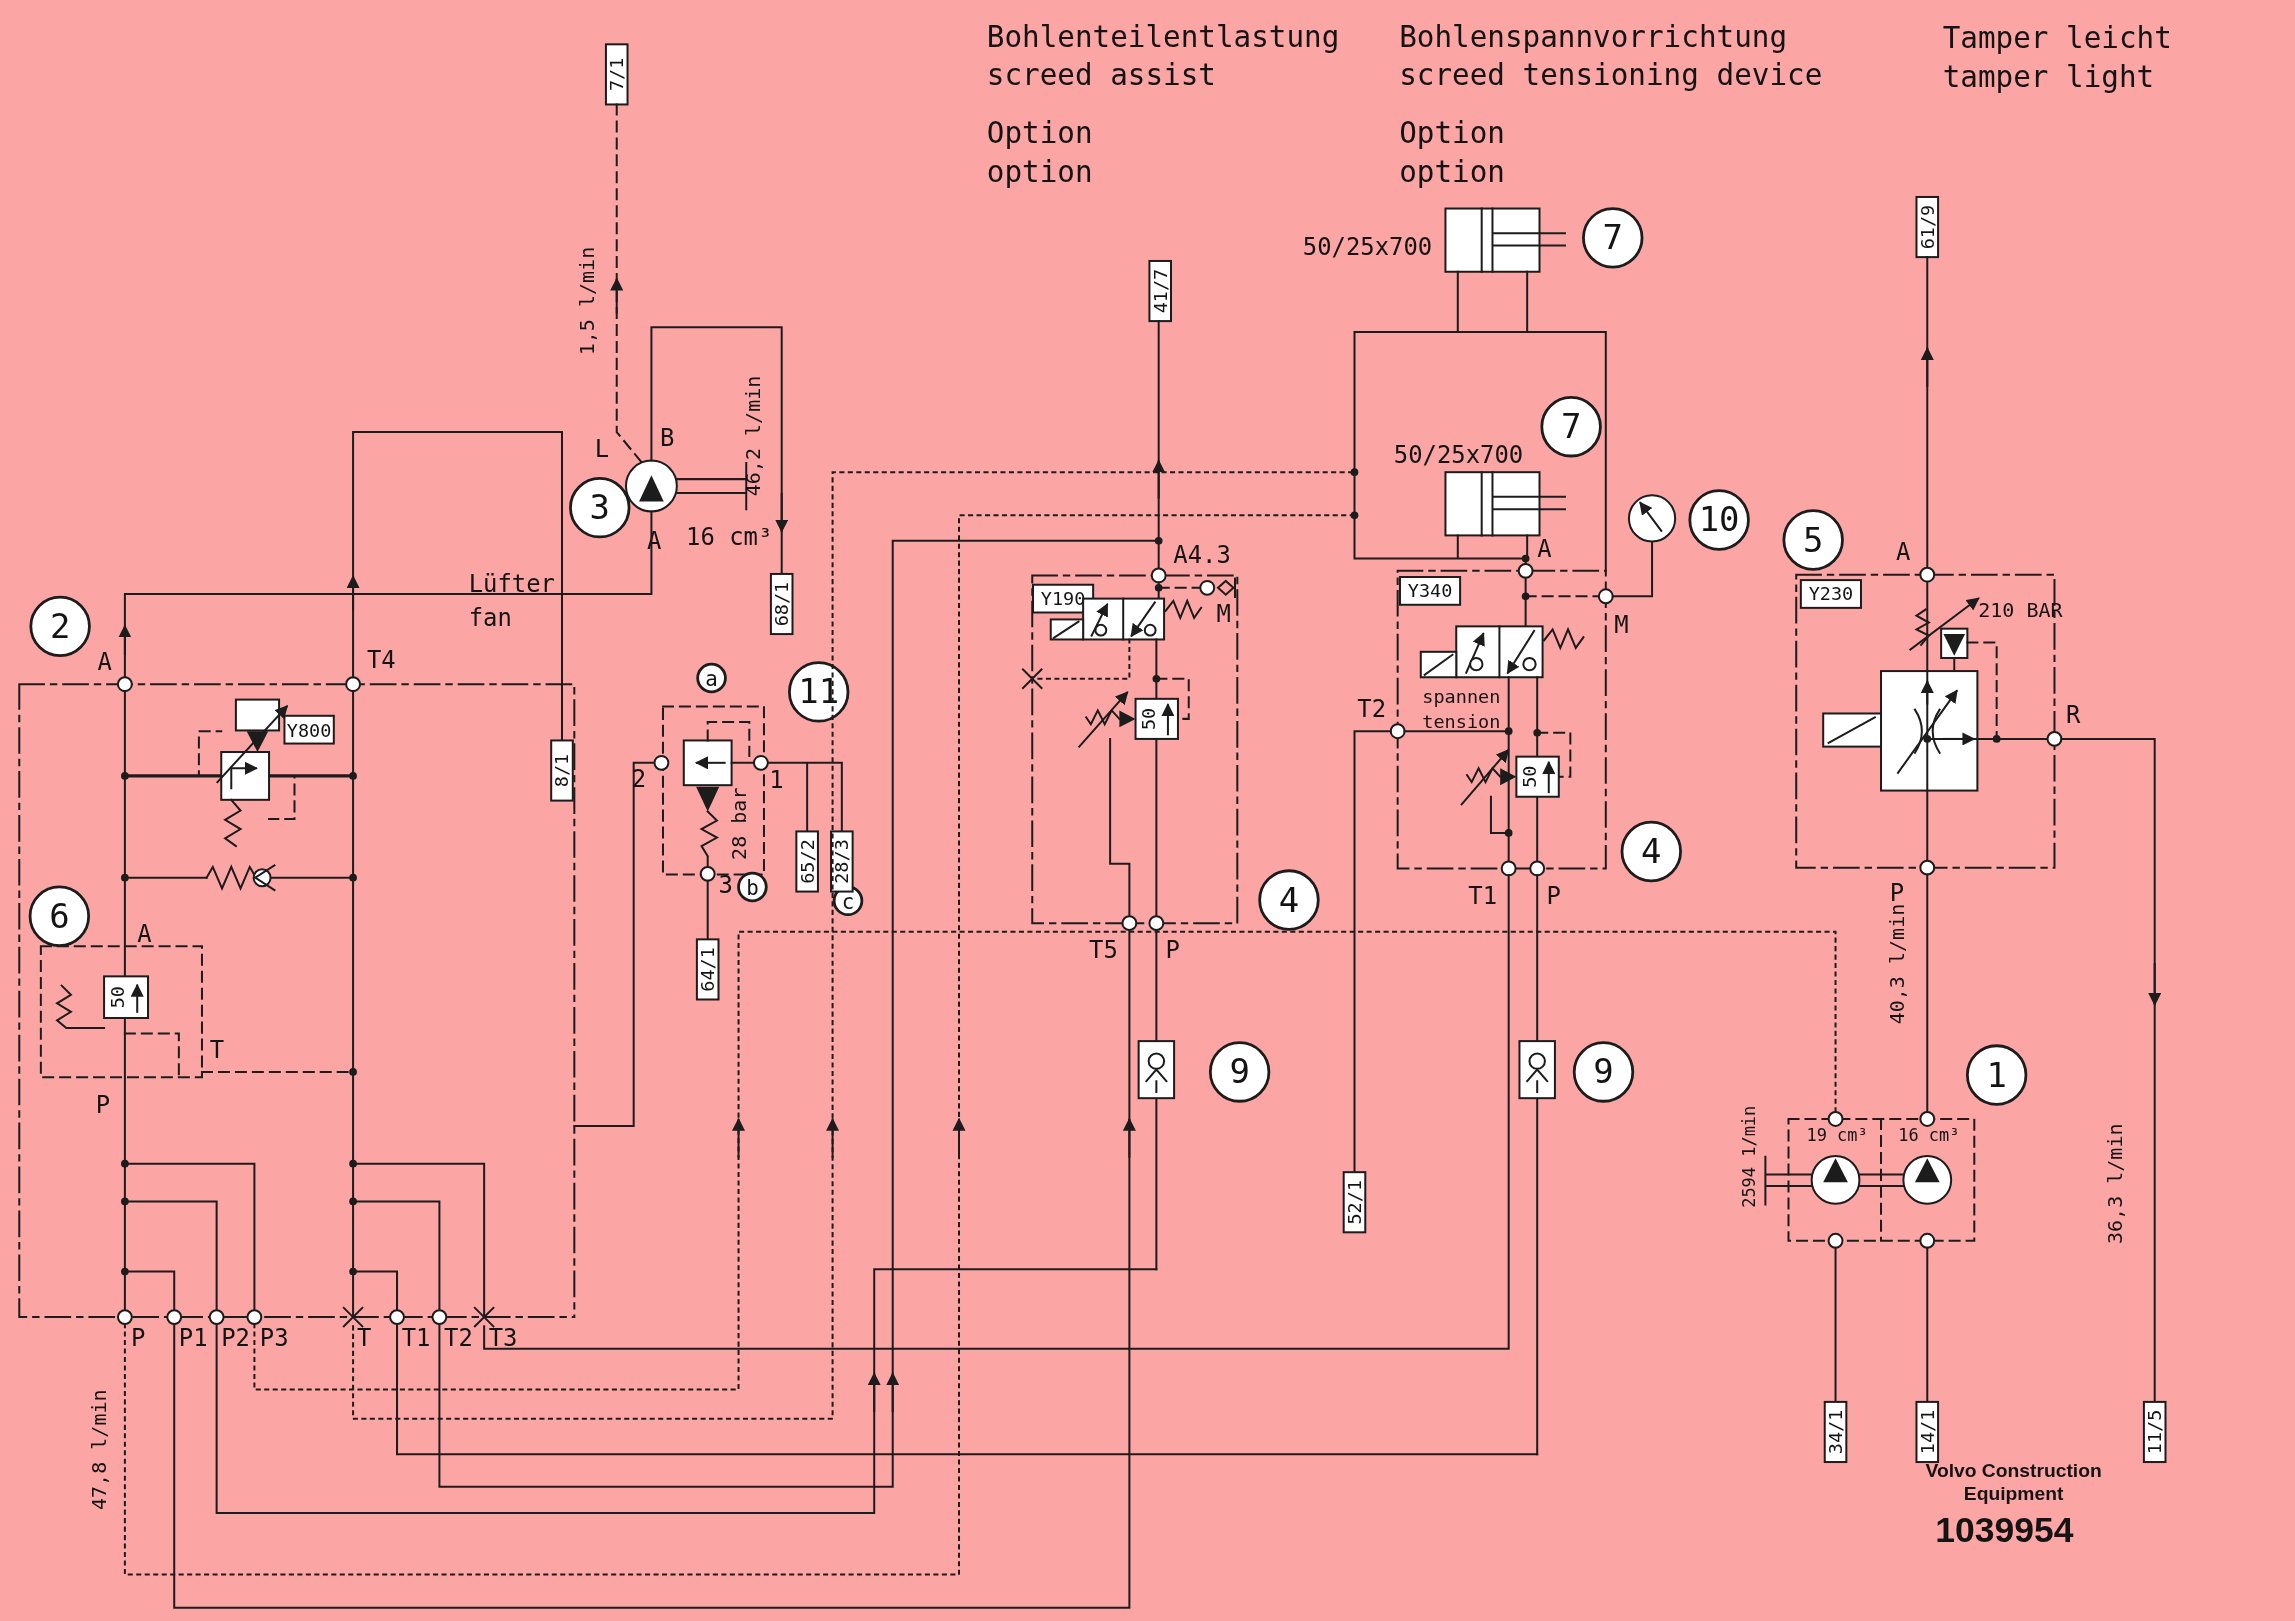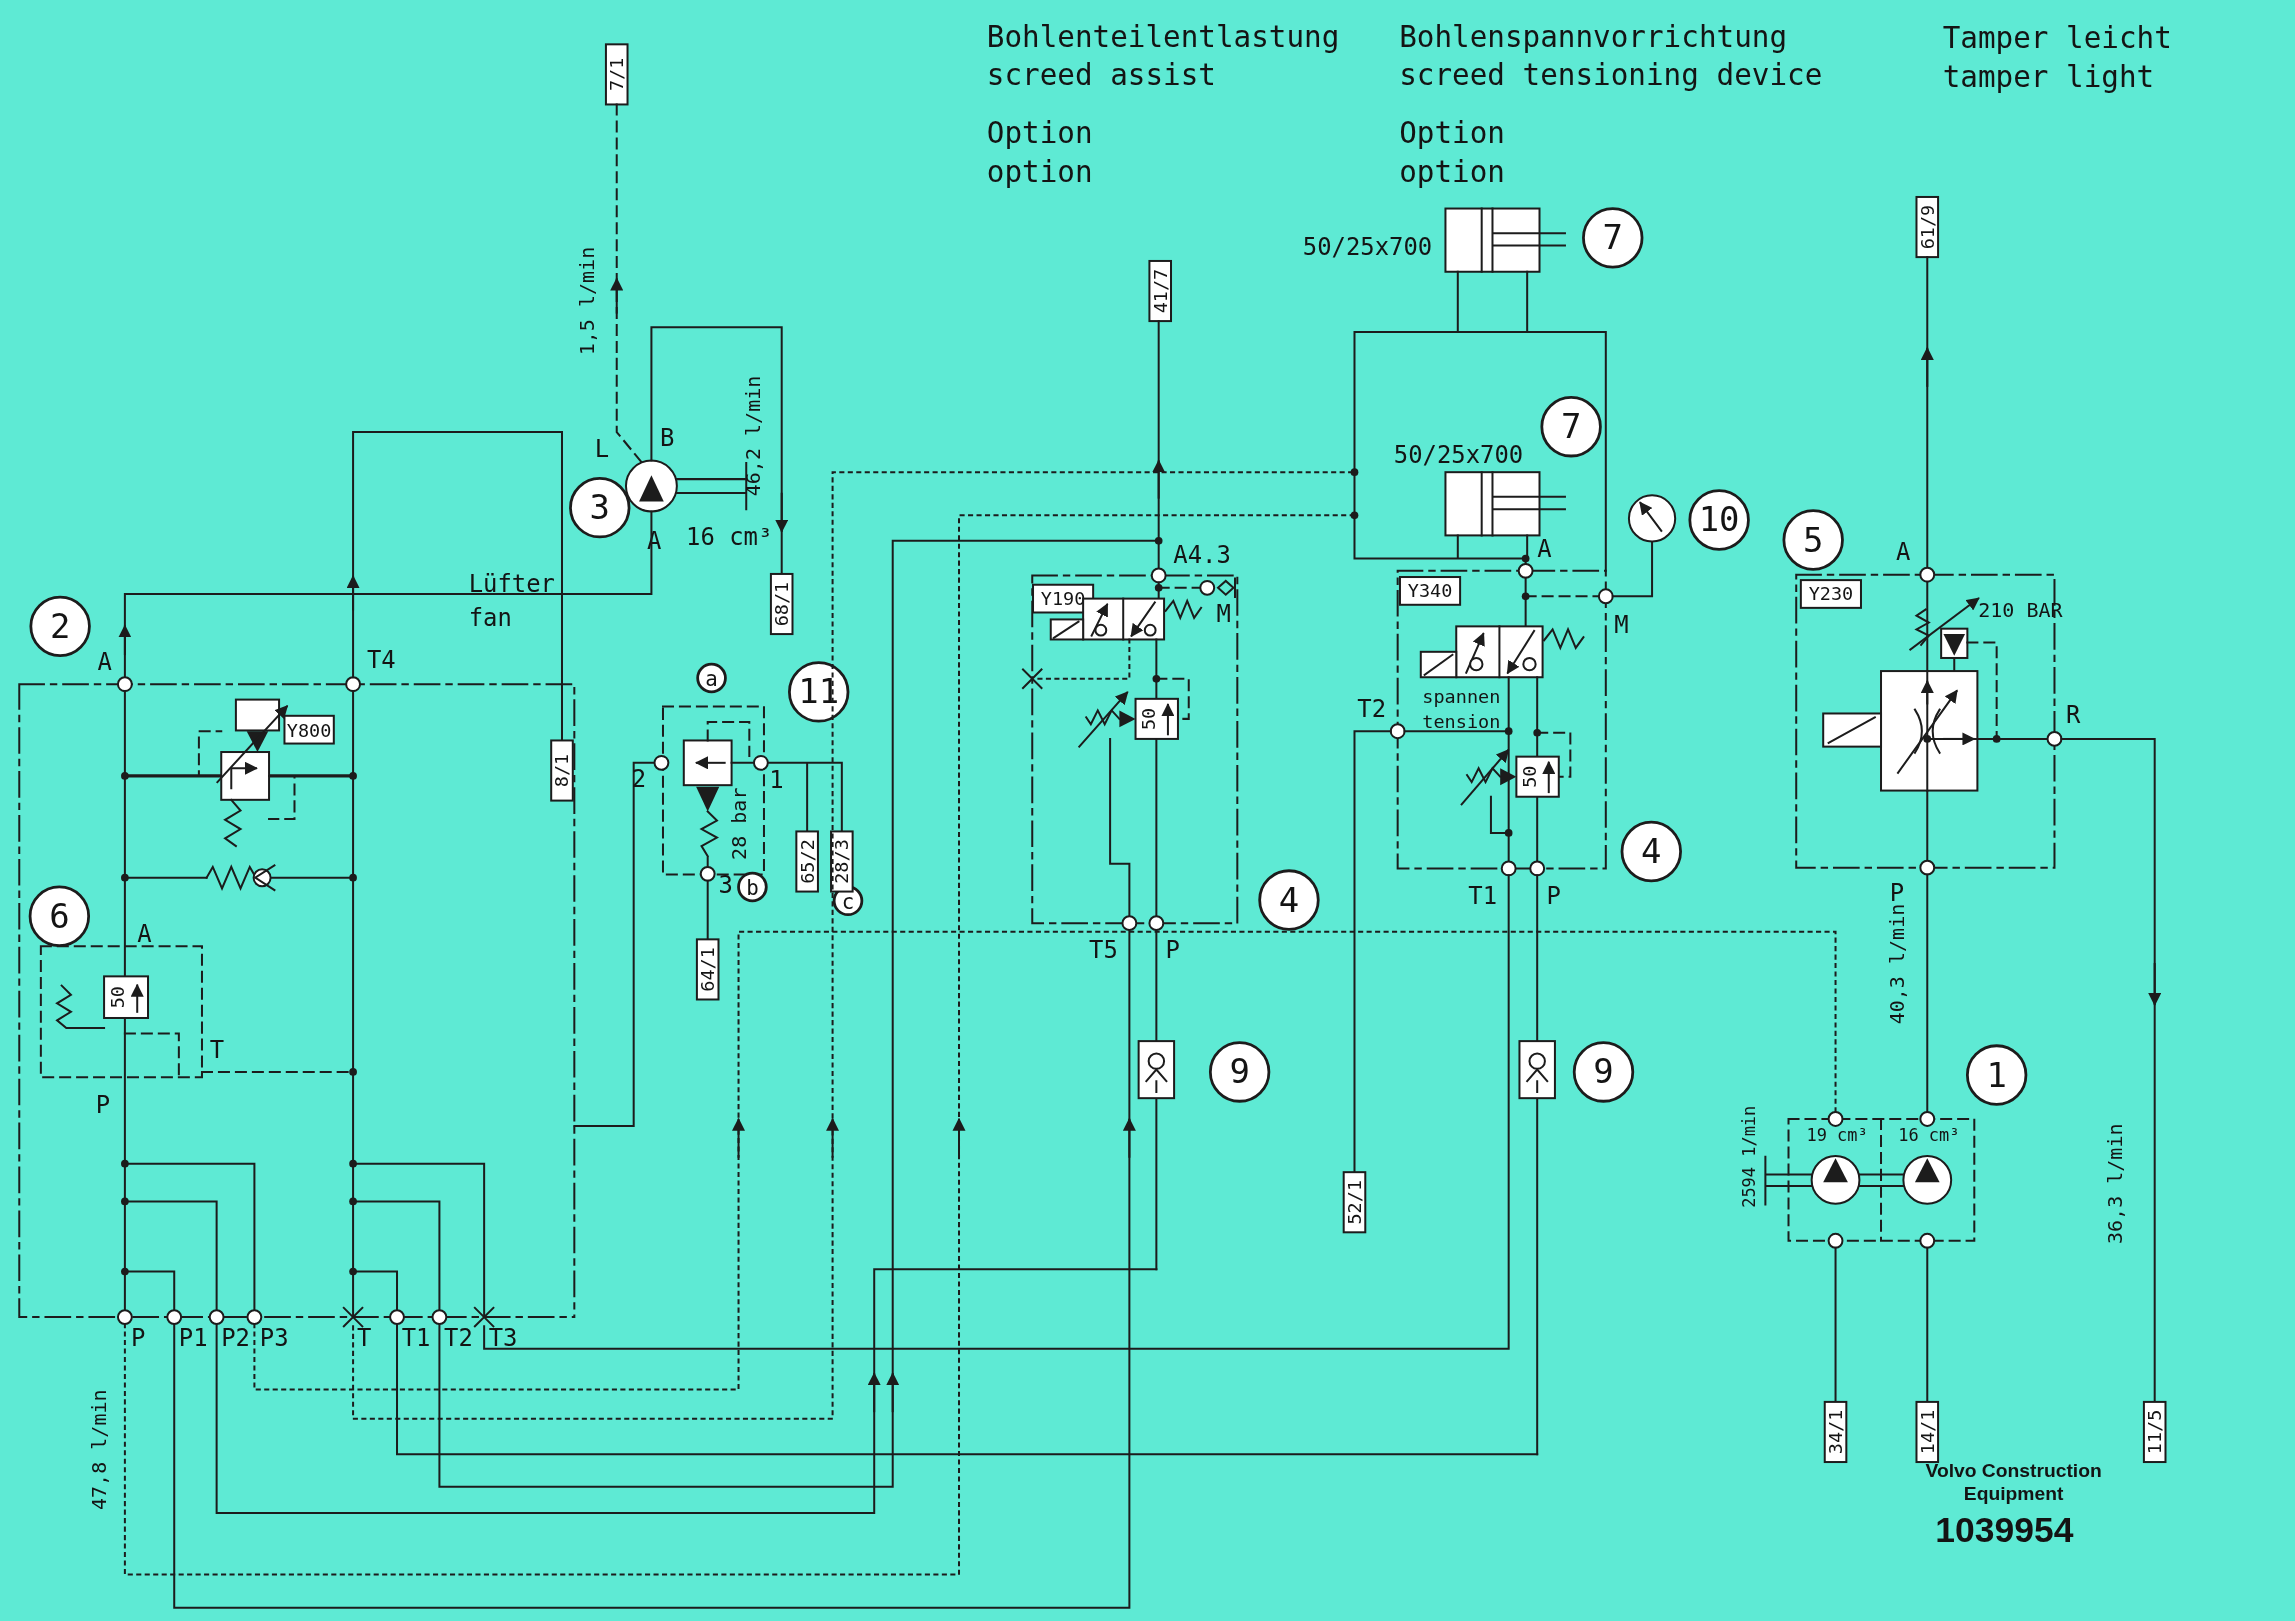--- a/index.html
+++ b/index.html
@@ -1,16 +1,16 @@
 <!DOCTYPE html>
 <html style="font-size:12.3px"><head>
 <meta charset="utf-8">
 <style>
   html,body{margin:0;padding:0;background:#f3f3f0;}
-  .sheet{width:2295px;height:1622px;background:#5eead4;position:relative;}
+  .sheet{width:2295px;height:1622px;background:#fca5a5;position:relative;}
   svg{display:block}
   .p{stroke:#1c1c1c;stroke-width:2.6;fill:none;stroke-linecap:square}
   .pt{stroke-width:4.4}
   .pd{stroke-dasharray:13 9}
   .pdd{stroke-dasharray:32 9 7 9}
   .pdot{stroke-dasharray:4 7}
   .sym{stroke:#1c1c1c;stroke-width:2.6;fill:#ffffff}
   .symf{fill:#1c1c1c;stroke:none}
   .port{stroke:#1c1c1c;stroke-width:2.6;fill:#ffffff}
   .dotj{fill:#1c1c1c;stroke:none}

